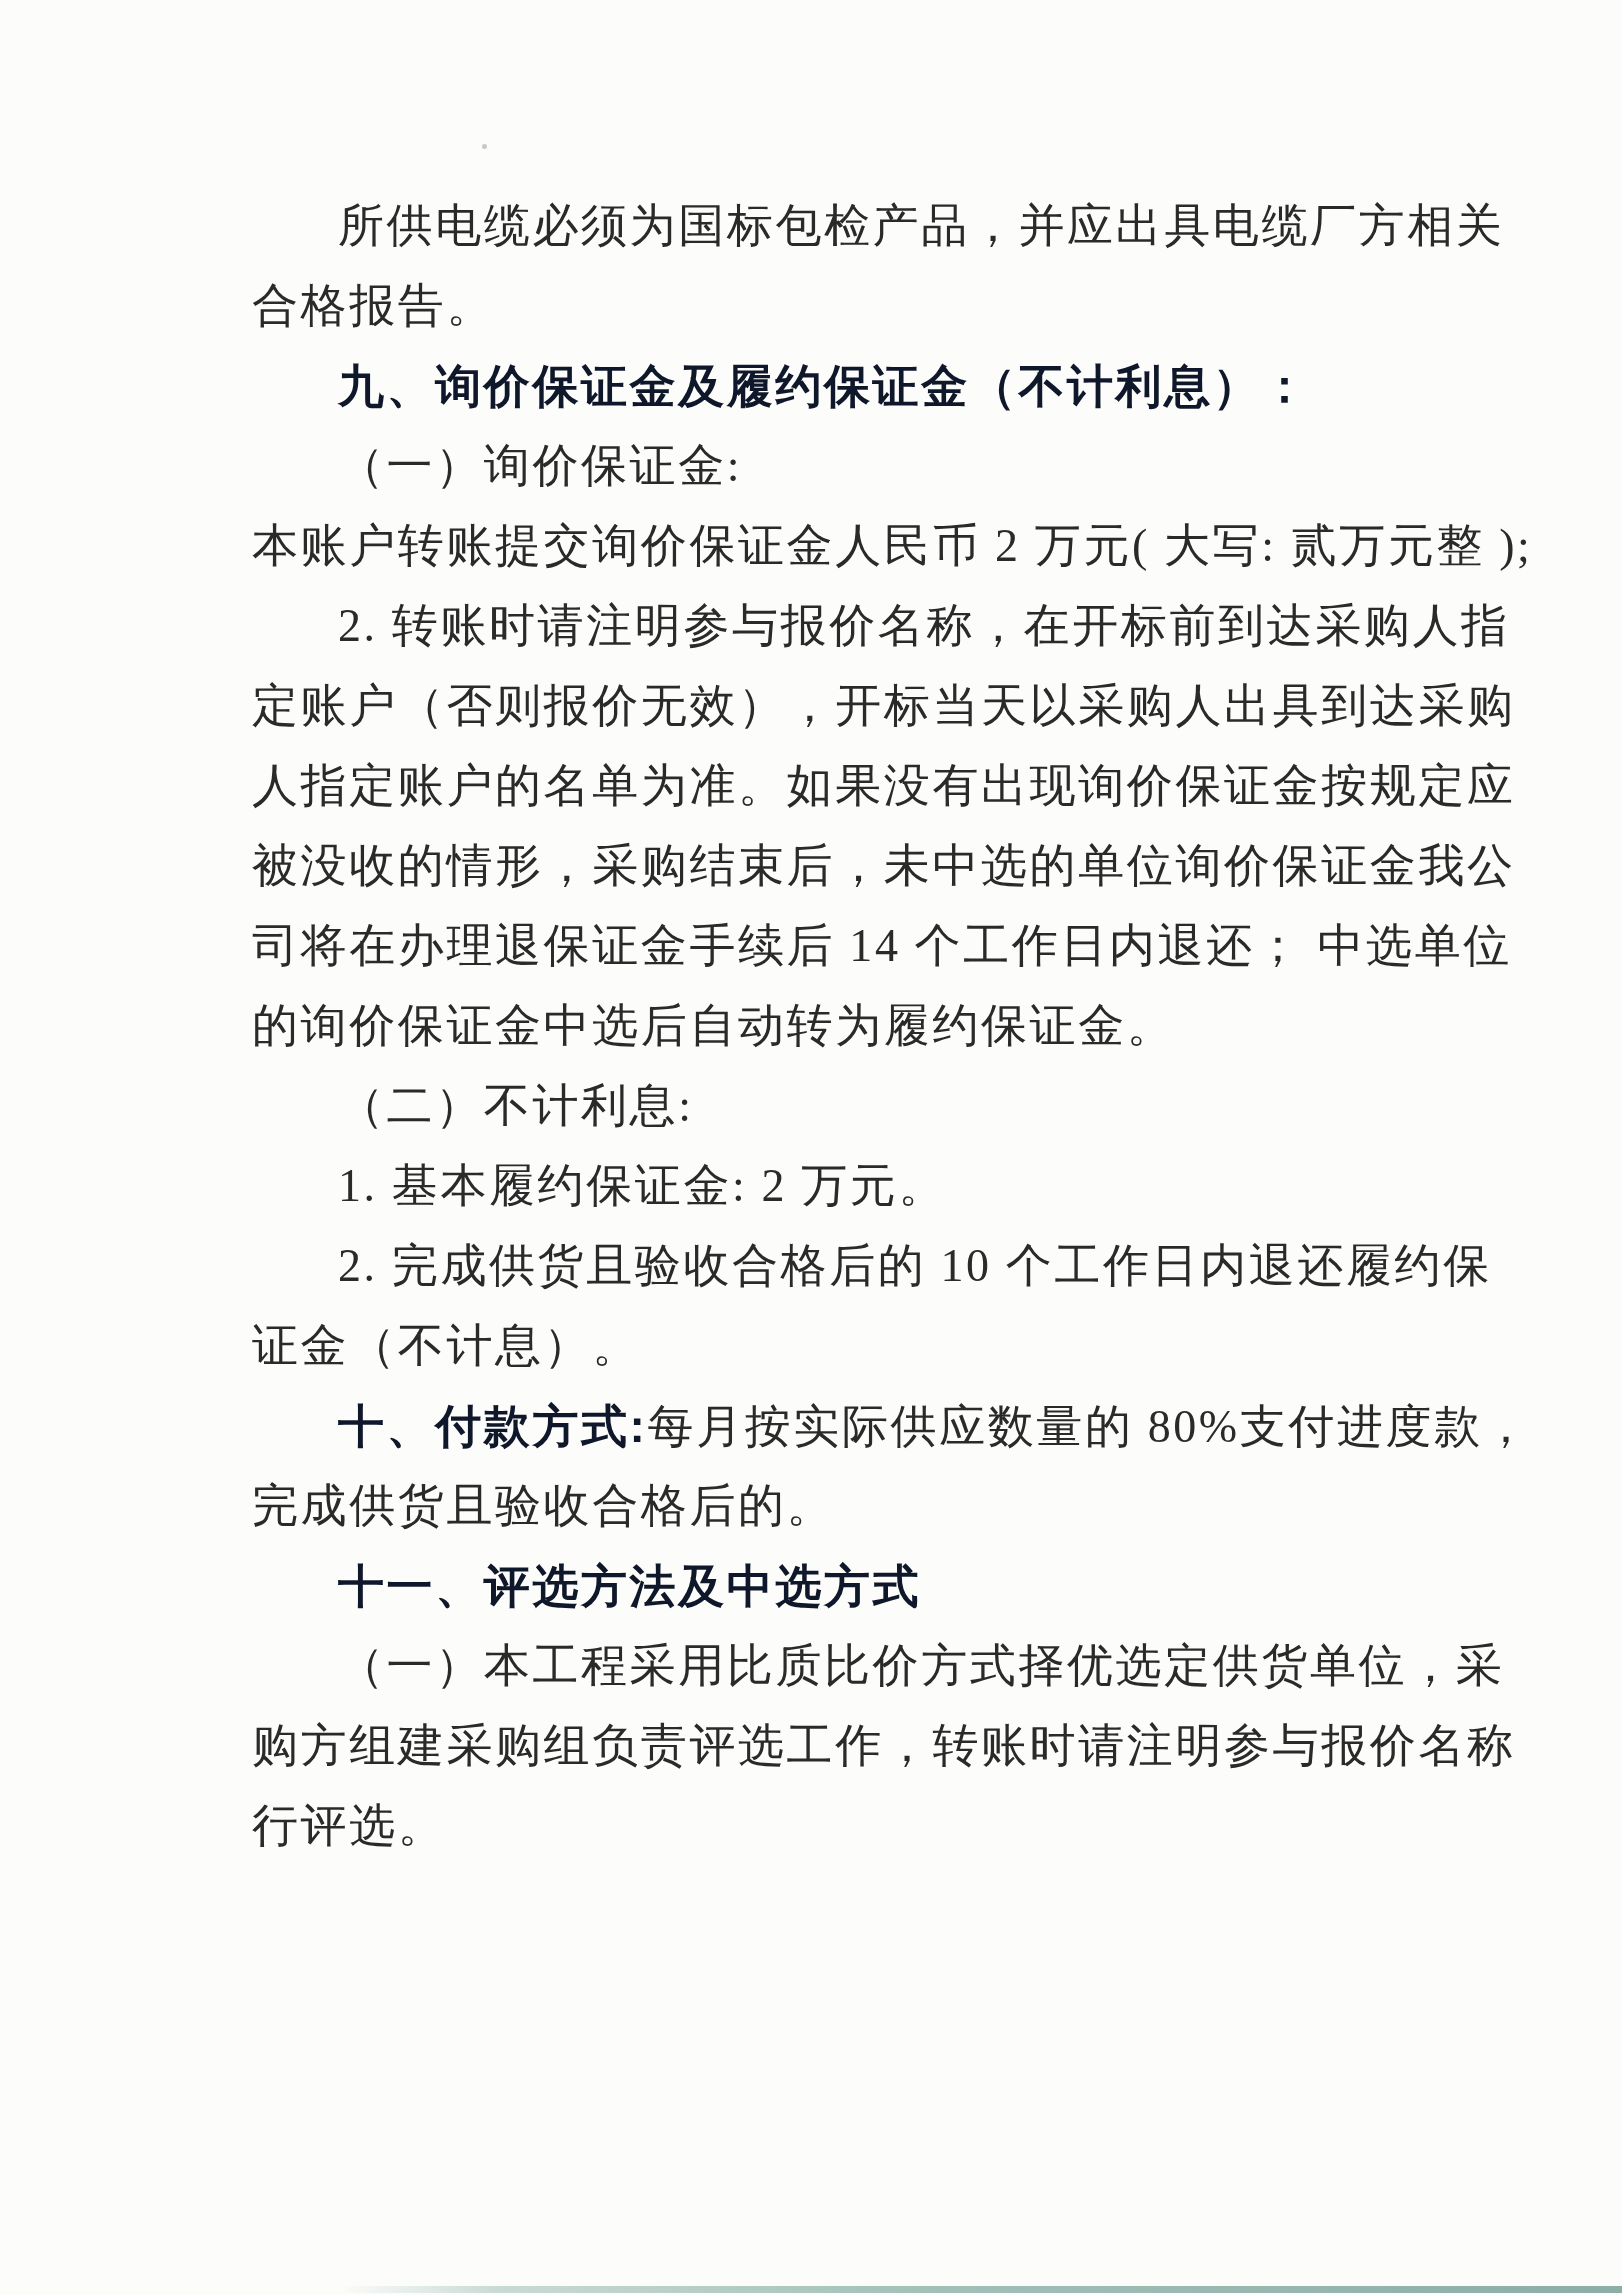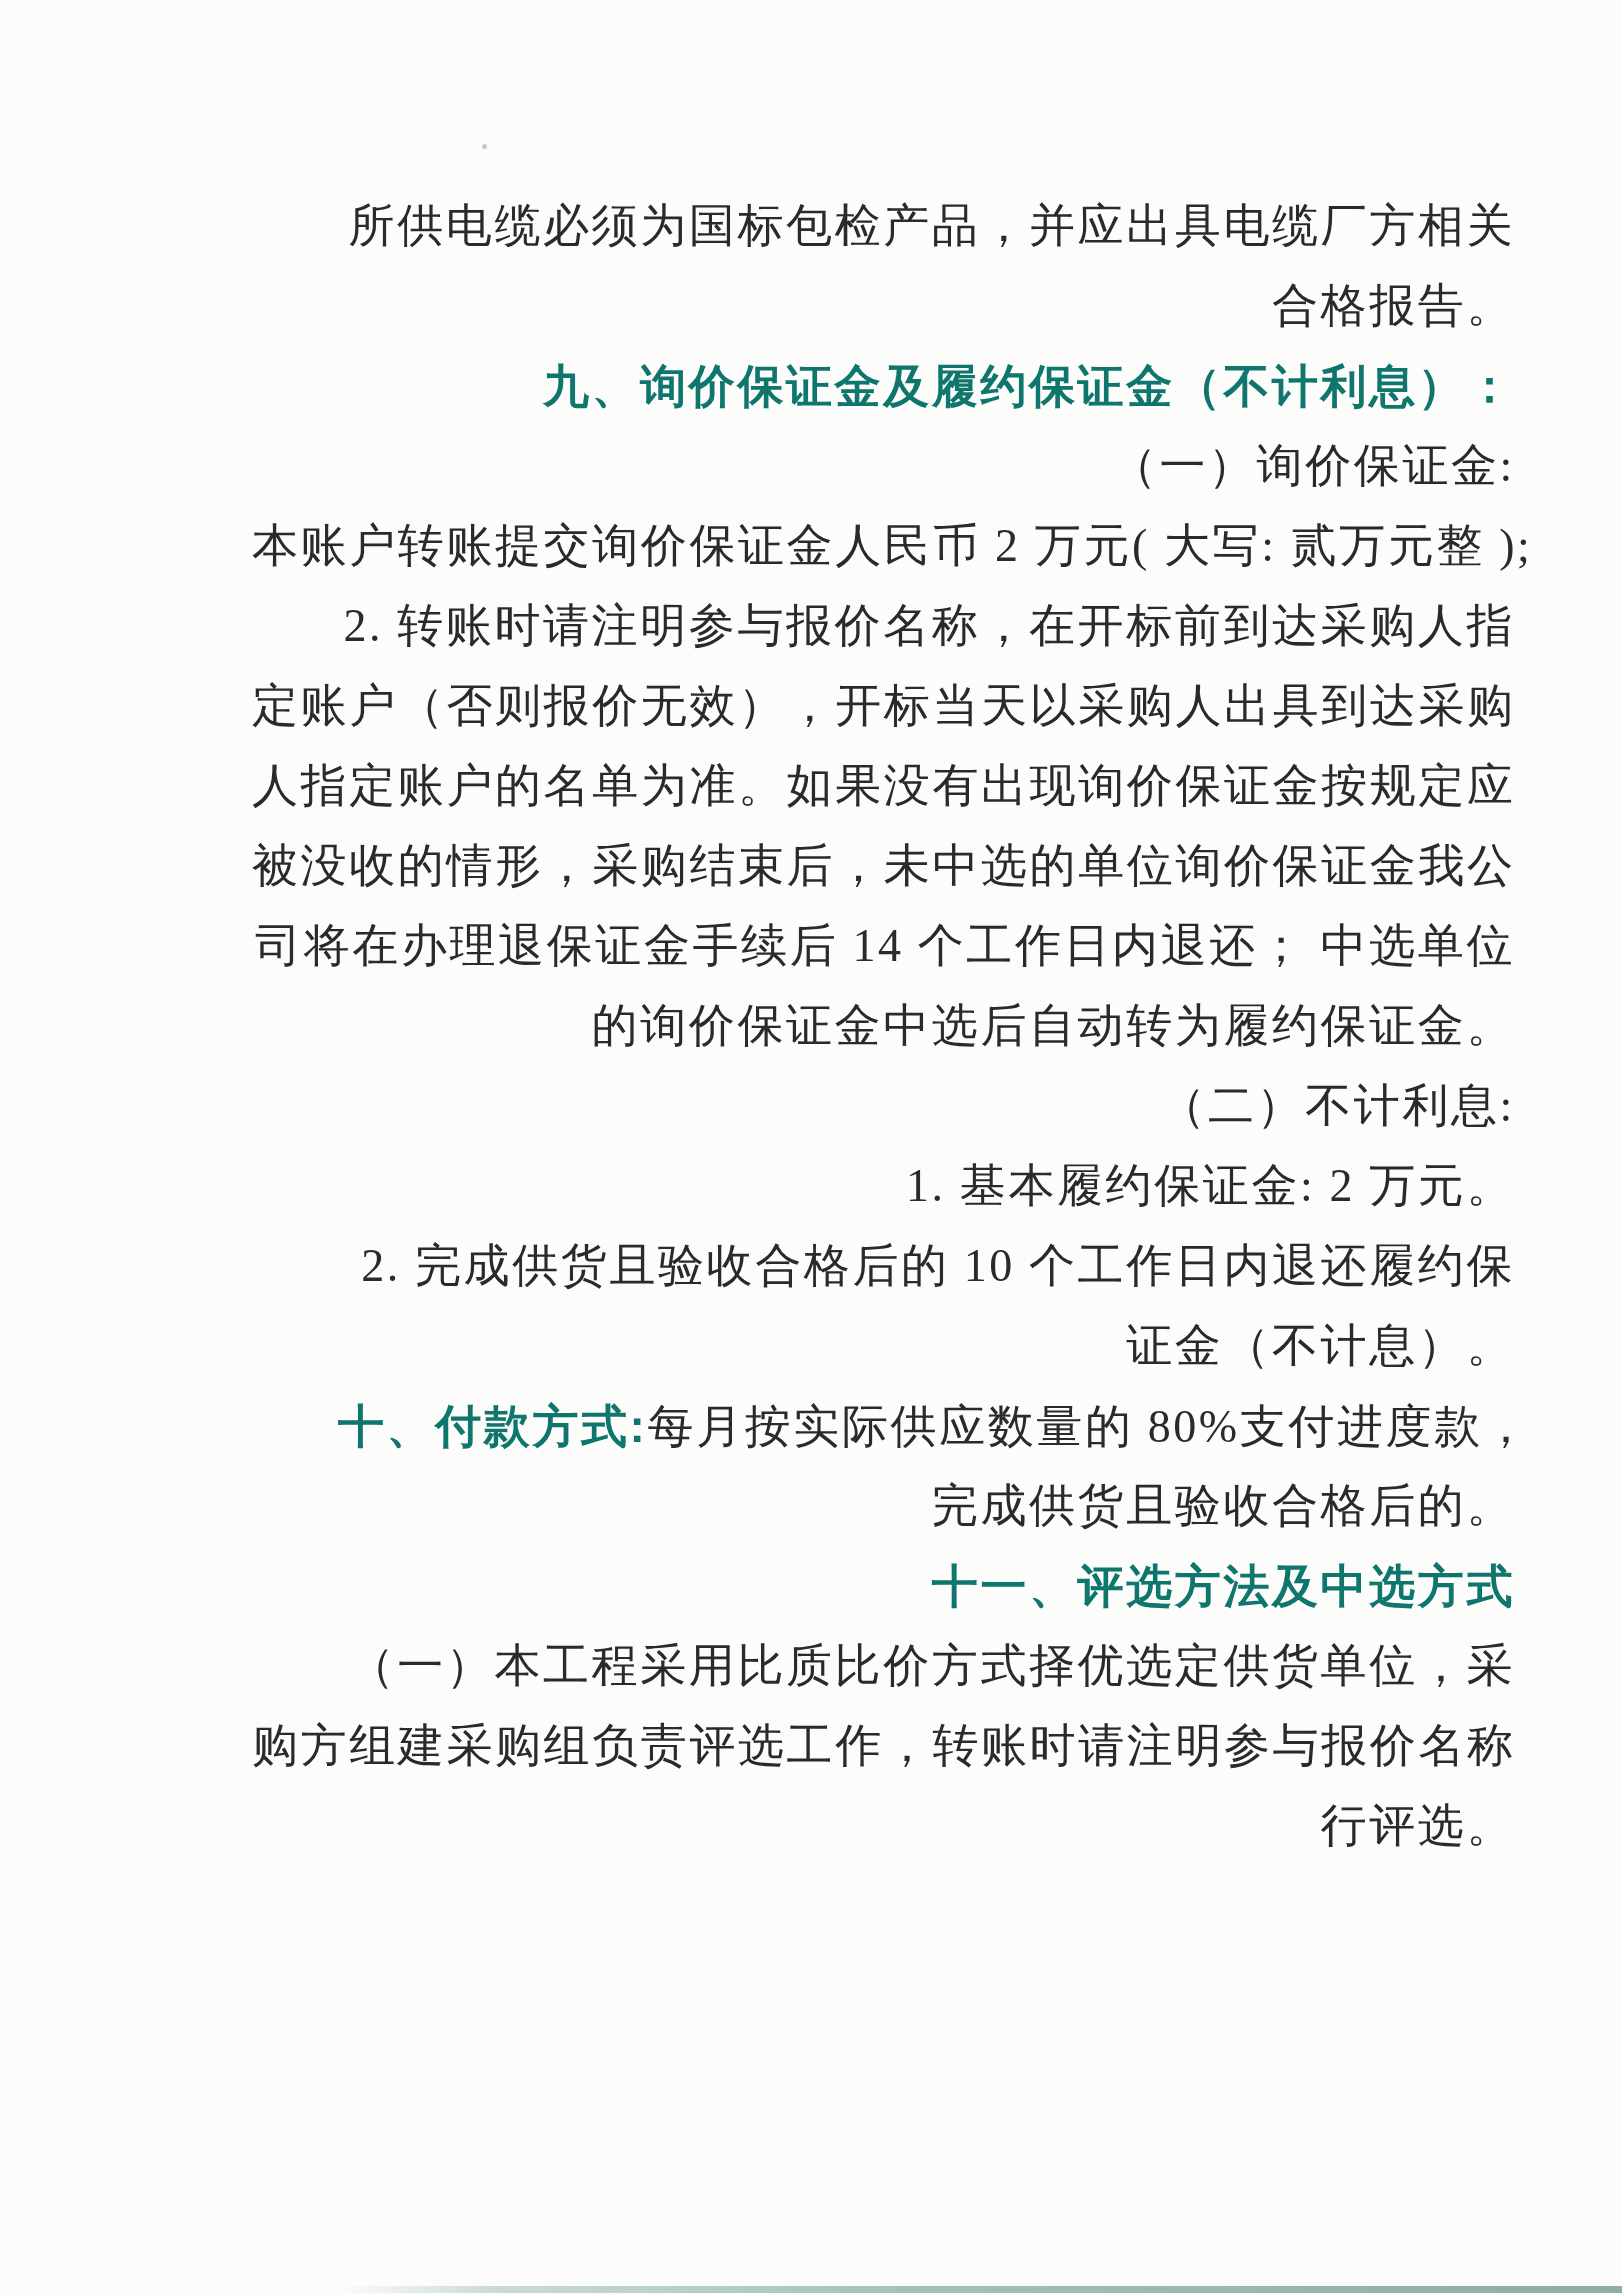--- a/index.html
+++ b/index.html
@@ -19,37 +19,36 @@
     left: 0; top: 0;
     width: 1623px;
     height: 2295px;
     background: #fcfcfa;
   }
   .text-block {
     position: absolute;
     left: 252px;
     top: 186px;
     width: 1263px;
-    text-align: right;
   }
   .line {
     height: 80px;
     line-height: 80px;
     font-size: 46px;
     letter-spacing: 2.6px;
     color: #2a2a2a;
     white-space: nowrap;
   }
   .line.indent {
     padding-left: 86px;
   }
   .bold {
     font-family: "Liberation Sans", "DejaVu Sans", sans-serif;
     font-weight: 700;
-    color: #0f766e;
+    color: #0f172a;
   }
   .scan-speck {
     position: absolute;
     left: 482px;
     top: 144px;
     width: 4.6px;
     height: 4.6px;
     border-radius: 50%;
     background: #8a8a88;
     opacity: 0.45;

